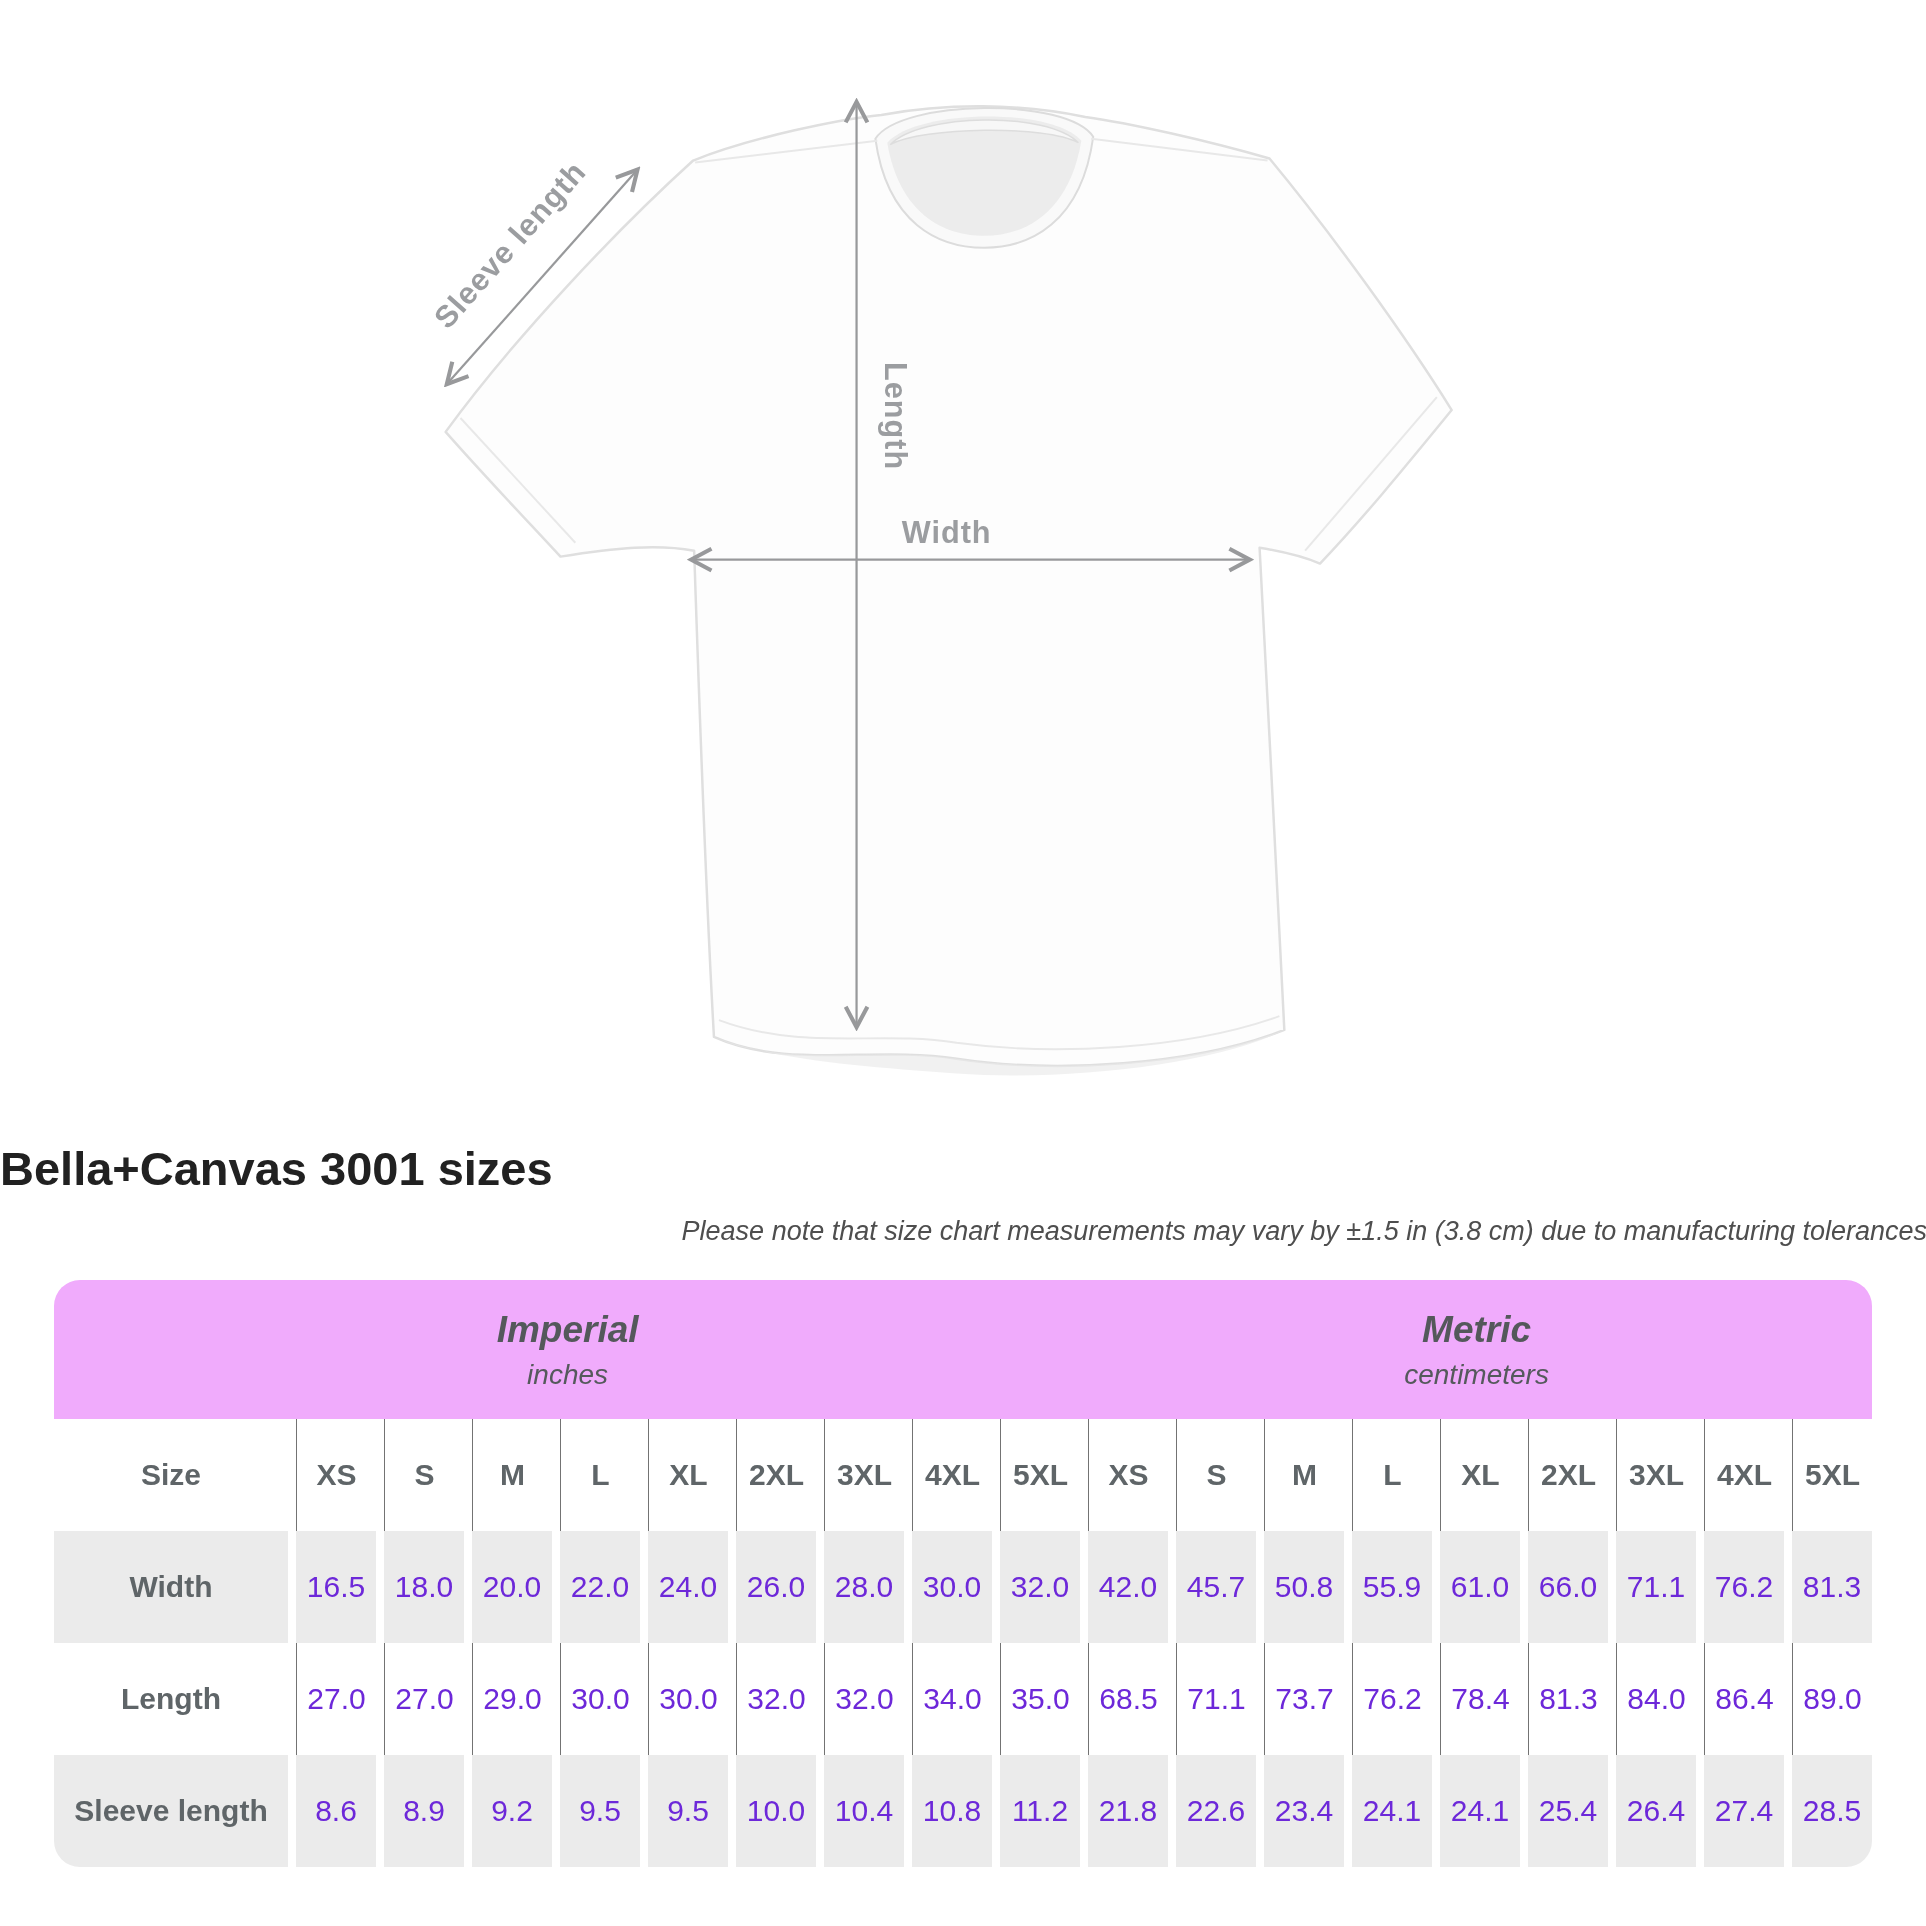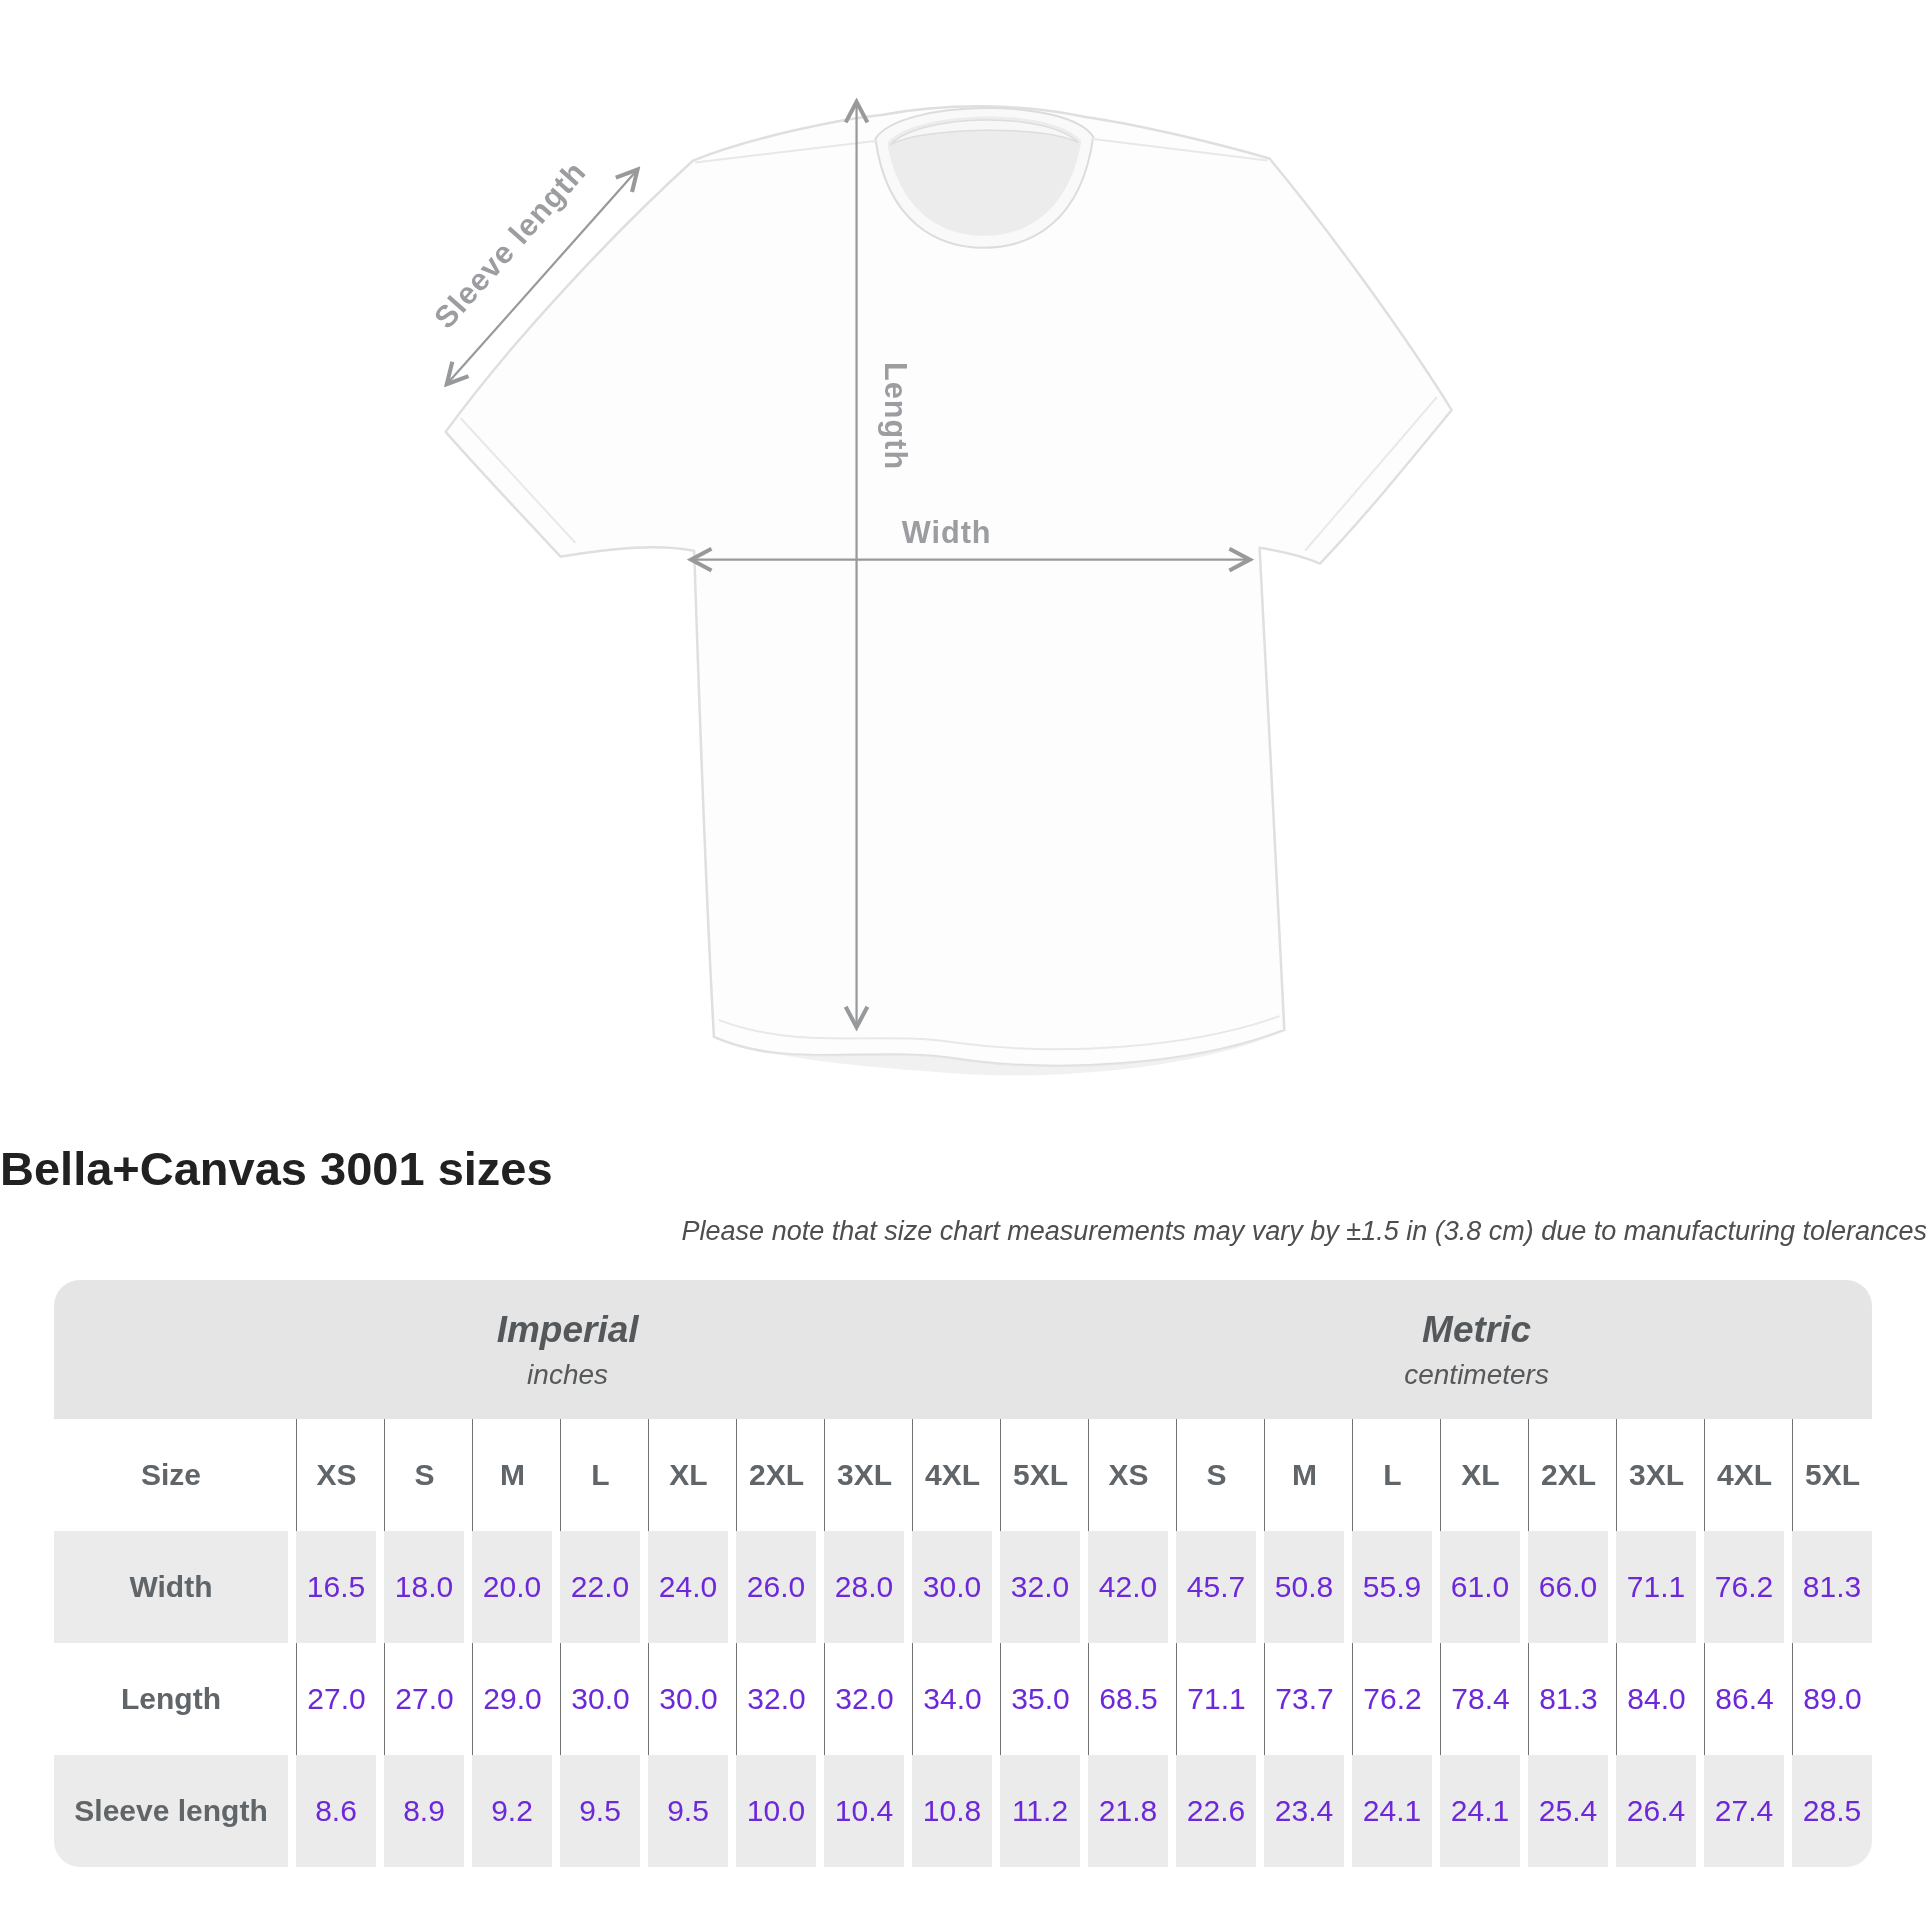--- a/index.html
+++ b/index.html
@@ -10,21 +10,21 @@
   
   .diagram-svg{position:absolute;left:0;top:0;}
   .dim-label{font-family:"Liberation Sans", sans-serif;font-weight:bold;font-size:31px;fill:#9b9da0;letter-spacing:1px;}
   
   .page-title{position:absolute;top:1141px;left:0;width:100%;text-align:left;
     font-size:47px;font-weight:bold;color:#212121;}
   .page-subtitle{position:absolute;top:1216px;left:0;width:100%;text-align:right;
     font-size:27px;font-style:italic;color:#4e4e4e;}
   
   .size-table{position:absolute;left:54px;top:1280px;width:1818px;}
-  .band{display:flex;background:#e5e5e5;border-radius:26px 26px 0 0;height:139px;}
+  .band{display:flex;background:#f0abfc;border-radius:26px 26px 0 0;height:139px;}
   .band-half{display:flex;flex-direction:column;align-items:center;justify-content:center;gap:8px;}
   .band-half.imp{width:56.5%;}
   .band-half.met{width:43.5%;}
   .unit-name{font-size:37px;font-weight:bold;font-style:italic;color:#54585b;}
   .unit-sub{font-size:28px;font-style:italic;color:#55595c;}
   .trow{display:grid;grid-template-columns:234px repeat(18,1fr);column-gap:8px;height:112px;}
   .c{display:flex;align-items:center;justify-content:center;min-width:0;}
   .r-white .c{background:#ffffff;}
   .r-white .c + .c{border-left:1px solid #737373;}
   .r-gray .c{background:#ebebeb;}

